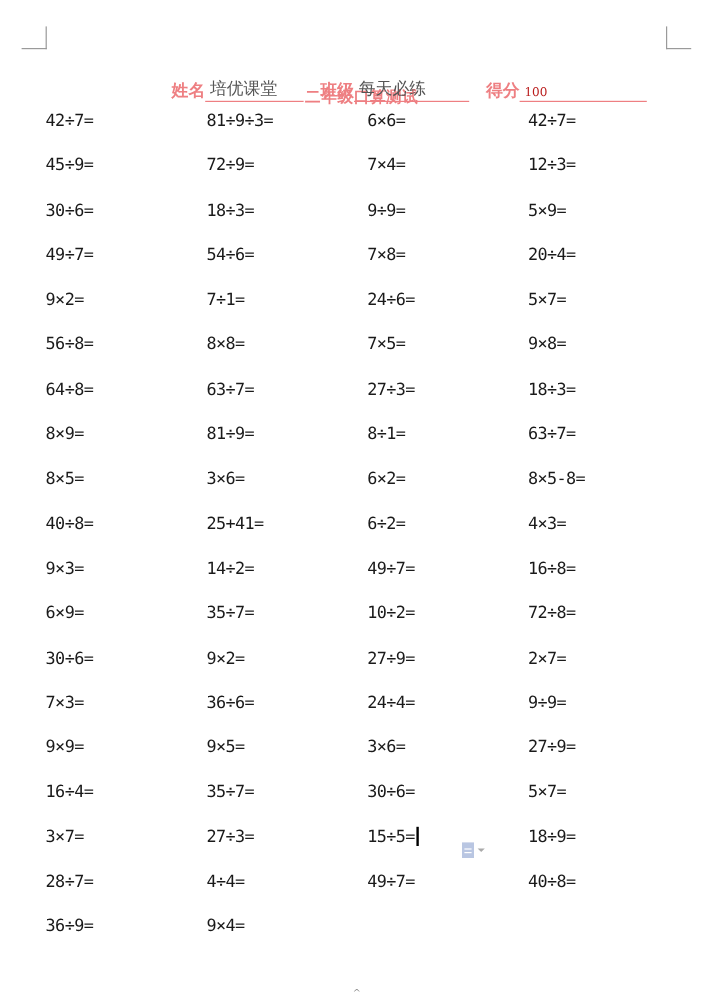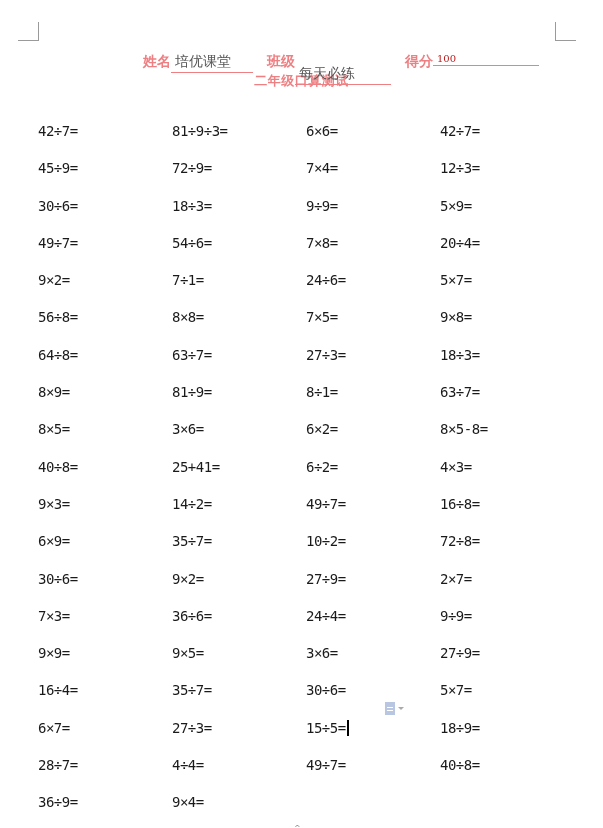--- a/index.html
+++ b/index.html
@@ -15,34 +15,34 @@
   .corner-tl { left: 18px; top: 22px; border-width: 0 1px 1px 0; }
   .corner-tr { left: 555px; top: 22px; border-width: 0 0 1px 1px; }
 
   .title {
     position: absolute; left: 0; width: 603px; top: 25px;
     text-align: center; font-size: 13px; font-weight: bold;
     color: #ee7f82; letter-spacing: 0.5px; margin-top: 47px;
   }
   .info-line {
     position: absolute; top: 53px; left: 143px;
-    font-size: 14px; display: flex; align-items: flex-start;
+    font-size: 14px; display: flex; align-items: flex-end;
     white-space: nowrap;
   }
   .info-label { color: #ee7f82; font-weight: bold; }
   .info-value {
     color: #555; border-bottom: 1px solid #ee7f82;
     padding: 0 2px 1px 4px; margin-right: 14px;
   }
   .info-value.name { width: 76px; border-bottom-color: #ee7f82; font-family: Liberation Mono, monospace; }
   .info-value.class { width: 90px; margin-top: 12px; }
   .info-value.score { width: 100px; color: #b91c1c; margin-right: 0; font-size: 10px; }
 
   .grid {
-    position: absolute; left: 38px; top: 120px;
+    position: absolute; left: 38px; top: 90px;
     display: grid;
     grid-template-columns: 134px 134px 134px 134px;
     grid-auto-rows: 37.3px;
   }
   .problem {
     font-family: "DejaVu Sans Mono", "Liberation Mono", monospace;
     font-size: 14px; line-height: 22px; color: #1a1a1a;
     letter-spacing: -0.5px;
   }
   .caret {
@@ -144,21 +144,21 @@
     <div class="problem">24÷4=</div>
     <div class="problem">9÷9=</div>
     <div class="problem">9×9=</div>
     <div class="problem">9×5=</div>
     <div class="problem">3×6=</div>
     <div class="problem">27÷9=</div>
     <div class="problem">16÷4=</div>
     <div class="problem">35÷7=</div>
     <div class="problem">30÷6=</div>
     <div class="problem">5×7=</div>
-    <div class="problem">6×7=</div>
+    <div class="problem">3×7=</div>
     <div class="problem">27÷3=</div>
     <div class="problem">15÷5=<span class="caret"></span></div>
     <div class="problem">18÷9=</div>
     <div class="problem">28÷7=</div>
     <div class="problem">4÷4=</div>
     <div class="problem">49÷7=</div>
     <div class="problem">40÷8=</div>
     <div class="problem">36÷9=</div>
     <div class="problem">9×4=</div>
   </div>

